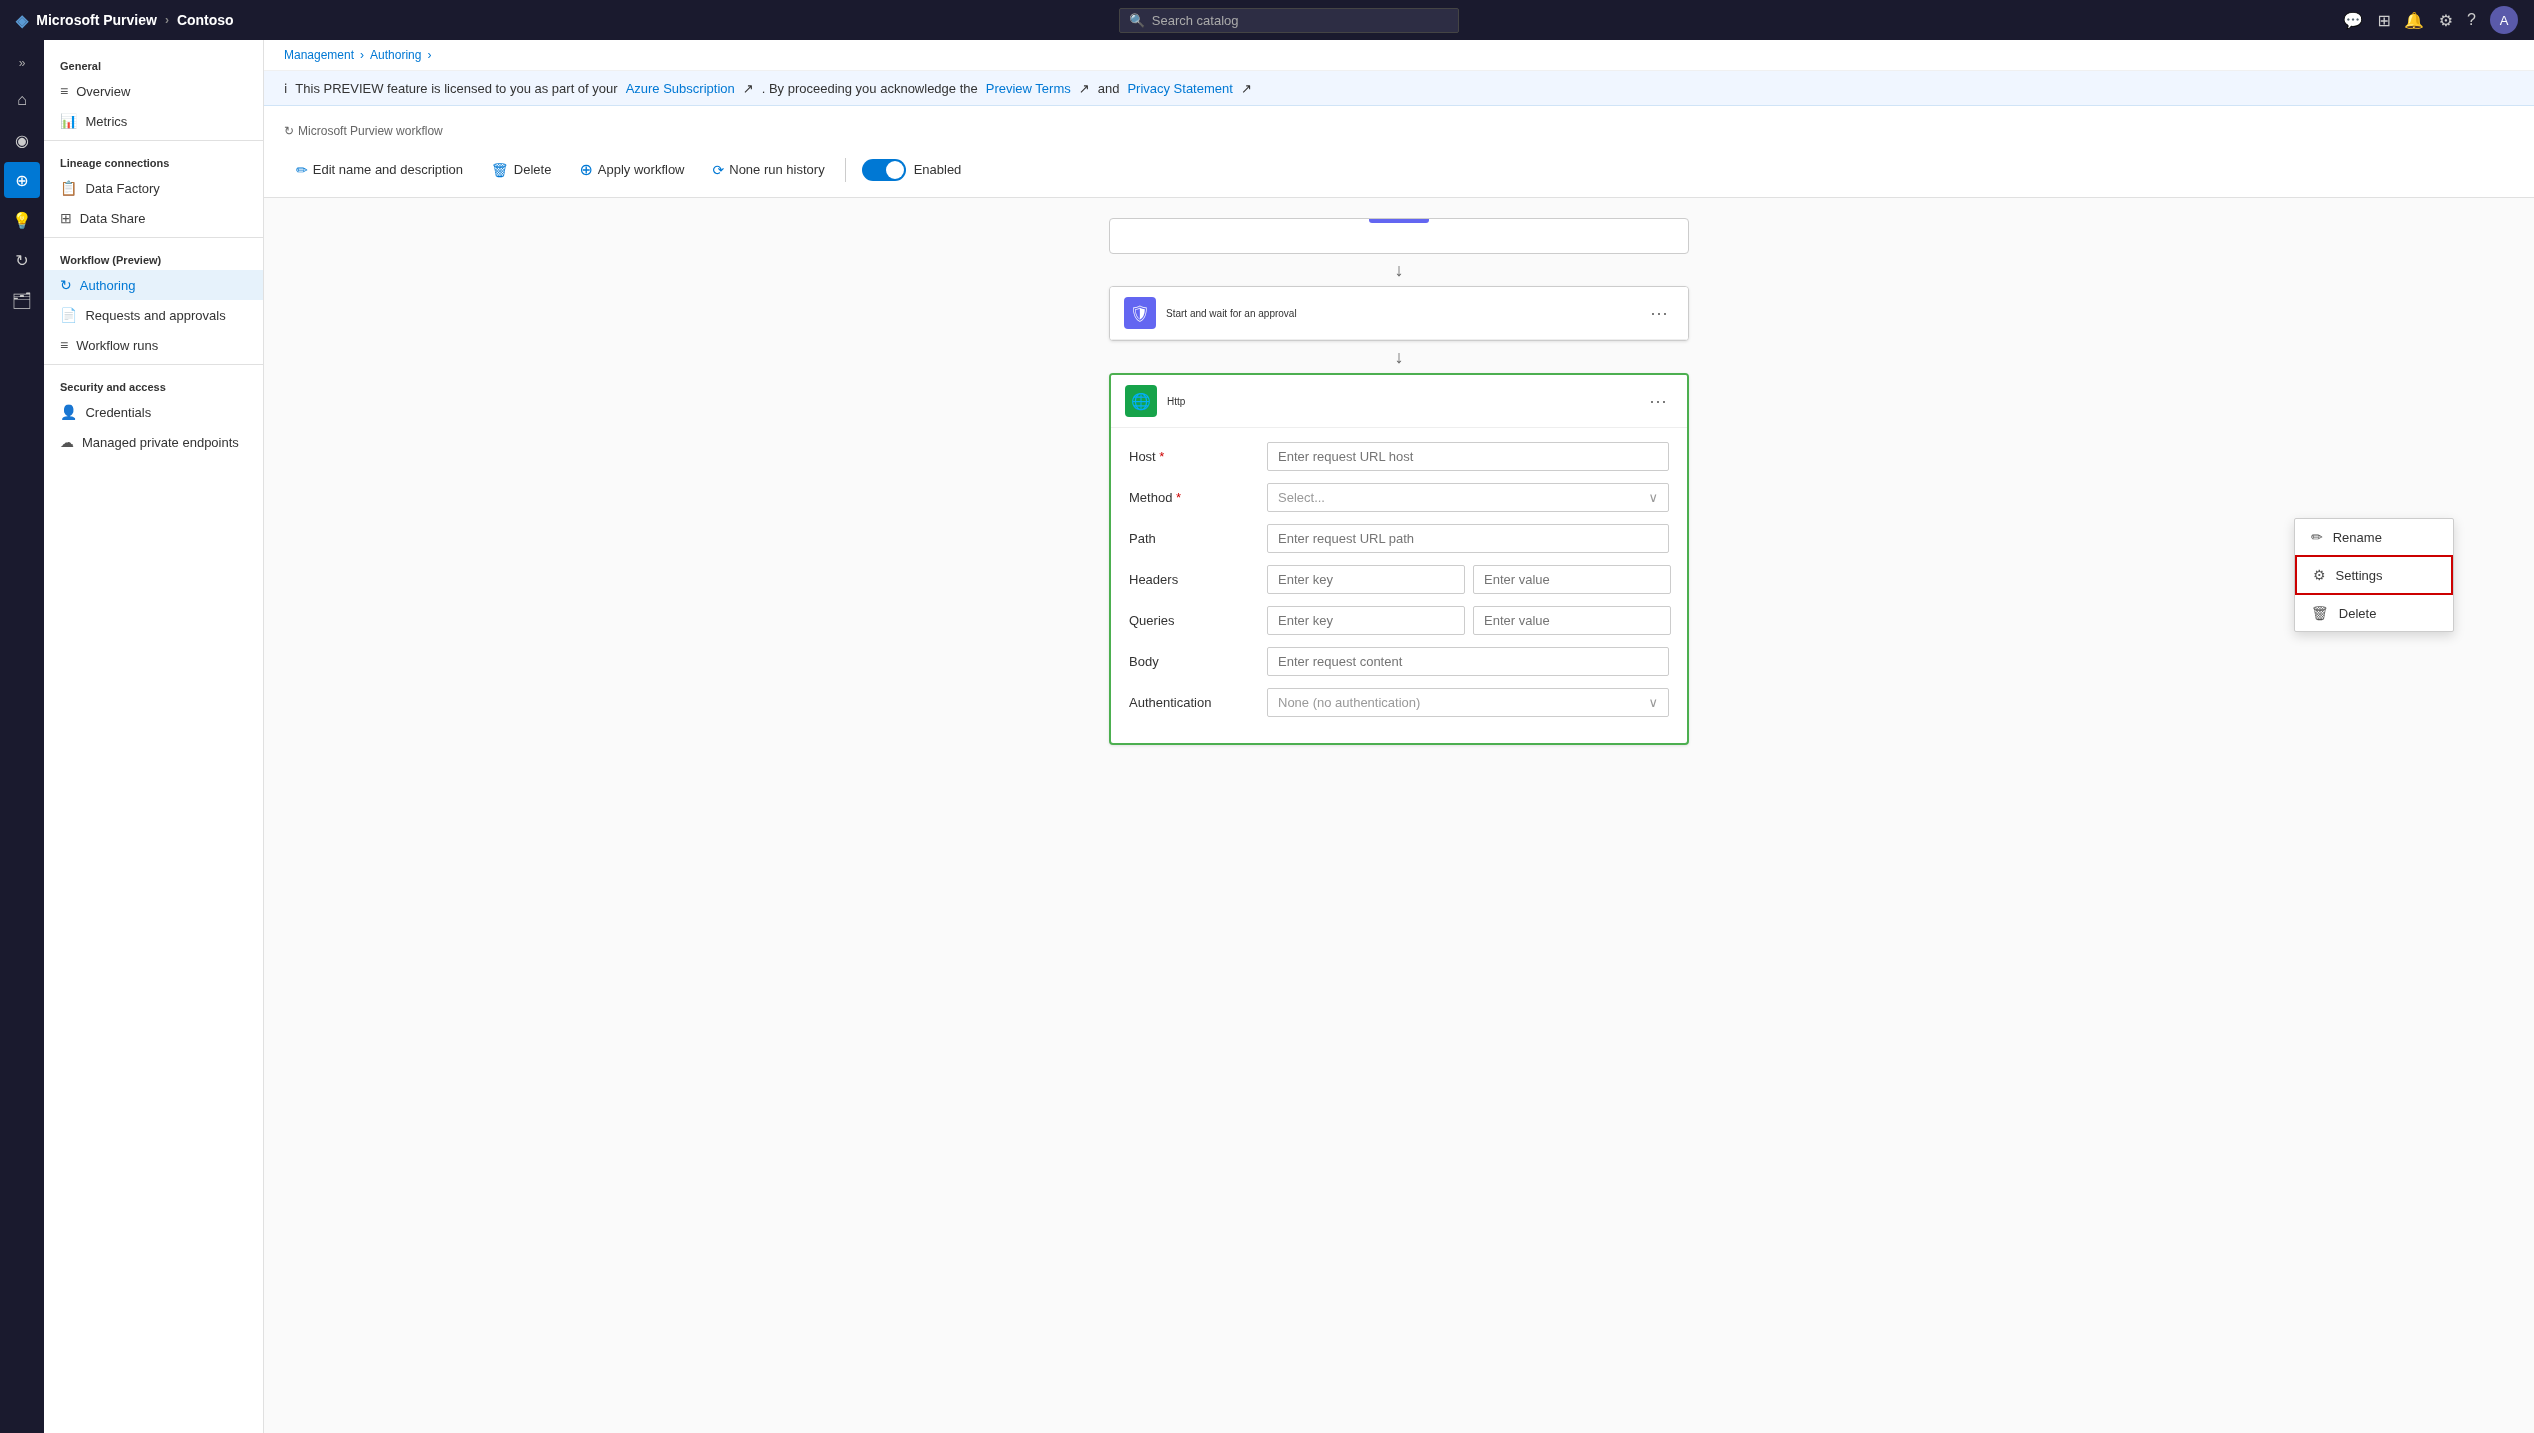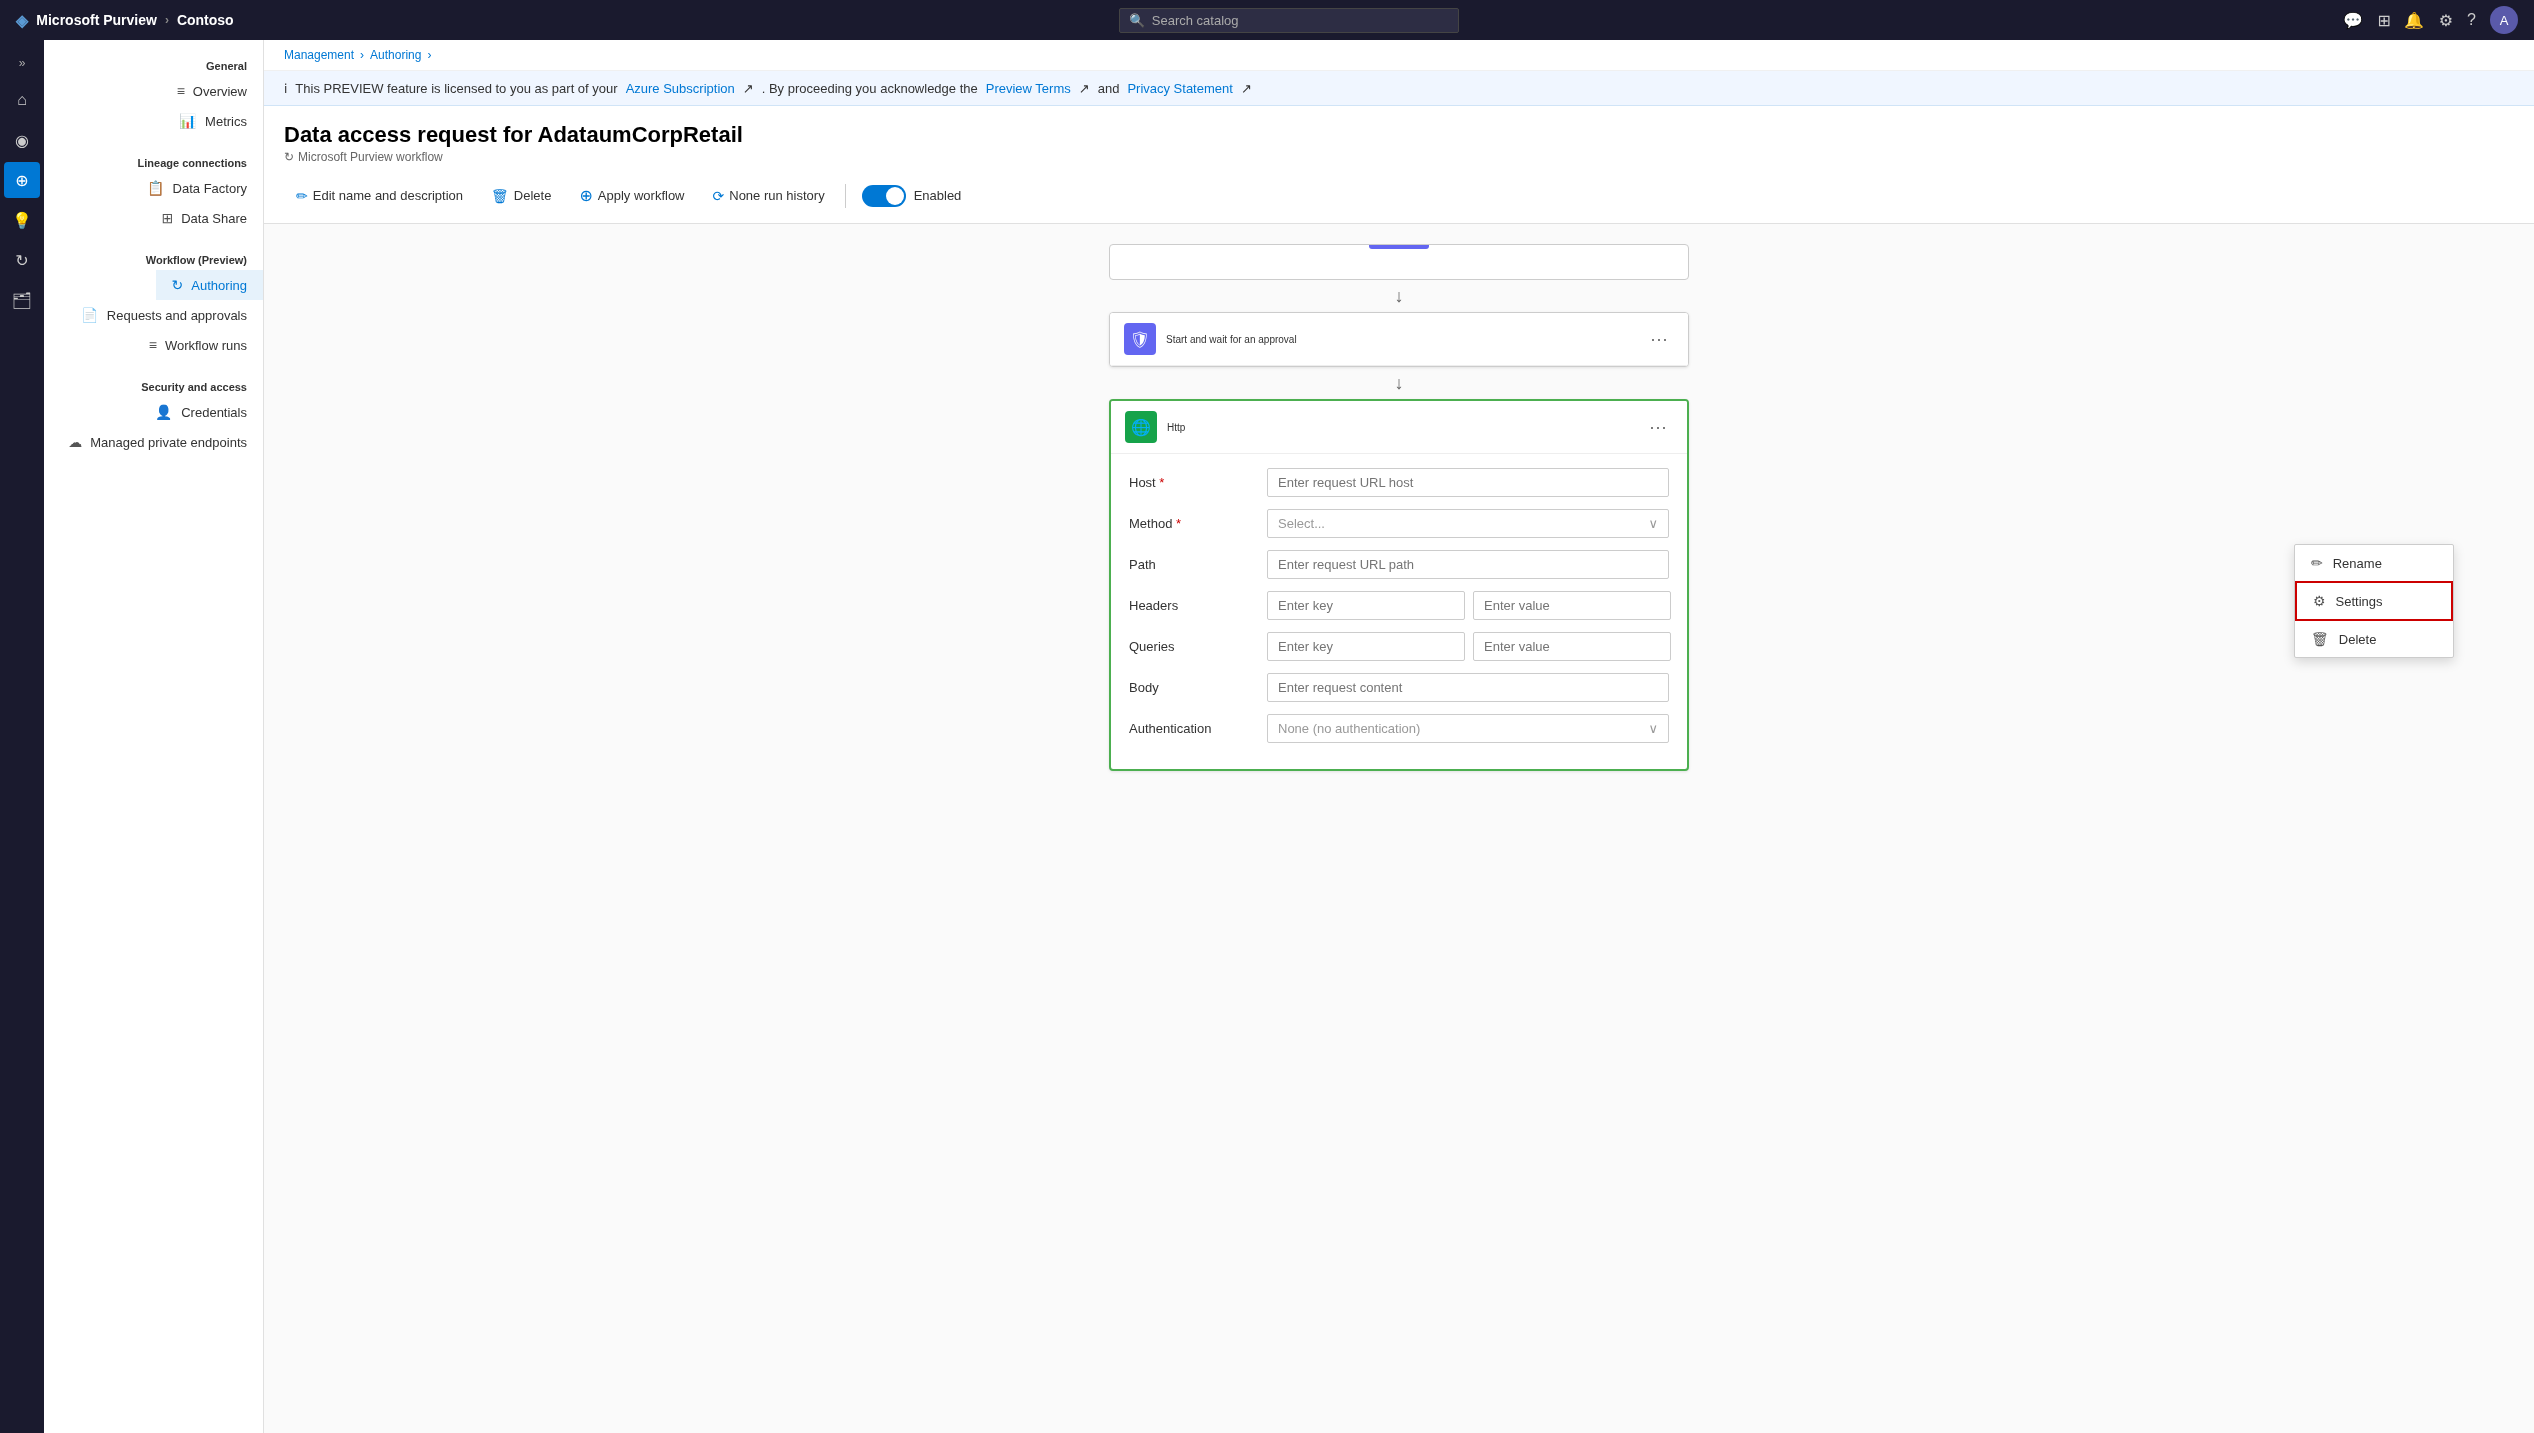--- a/index.html
+++ b/index.html
@@ -87,21 +87,20 @@
     
     .sidebar-nav {
       width: 220px;
       background: #fff;
       border-right: 1px solid #e0e0e0;
       display: flex;
       flex-direction: column;
       padding: 8px 0;
       flex-shrink: 0;
       overflow-y: auto;
-      align-items: flex-end;
     }
     .sidebar-section-label {
       font-size: 11px;
       font-weight: 600;
       color: #333;
       padding: 12px 16px 4px 16px;
       text-transform: none;
     }
     .sidebar-item {
       display: flex;
@@ -489,21 +488,20 @@
       <span>ℹ</span>
       <span>This PREVIEW feature is licensed to you as part of your</span>
       <a href="#">Azure Subscription</a> ↗
       <span>. By proceeding you acknowledge the</span>
       <a href="#">Preview Terms</a> ↗
       <span>and</span>
       <a href="#">Privacy Statement</a> ↗
     </div>
 
     <div class="page-header">
-      <div class="page-title">Data access request for AdataumCorpRetail</div>
       <div class="page-subtitle">
         <span>↻</span>
         <span>Microsoft Purview workflow</span>
       </div>
     </div>
 
     <div class="toolbar">
       <button class="toolbar-btn">
         <span class="btn-icon">✏</span>
         <span>Edit name and description</span>

